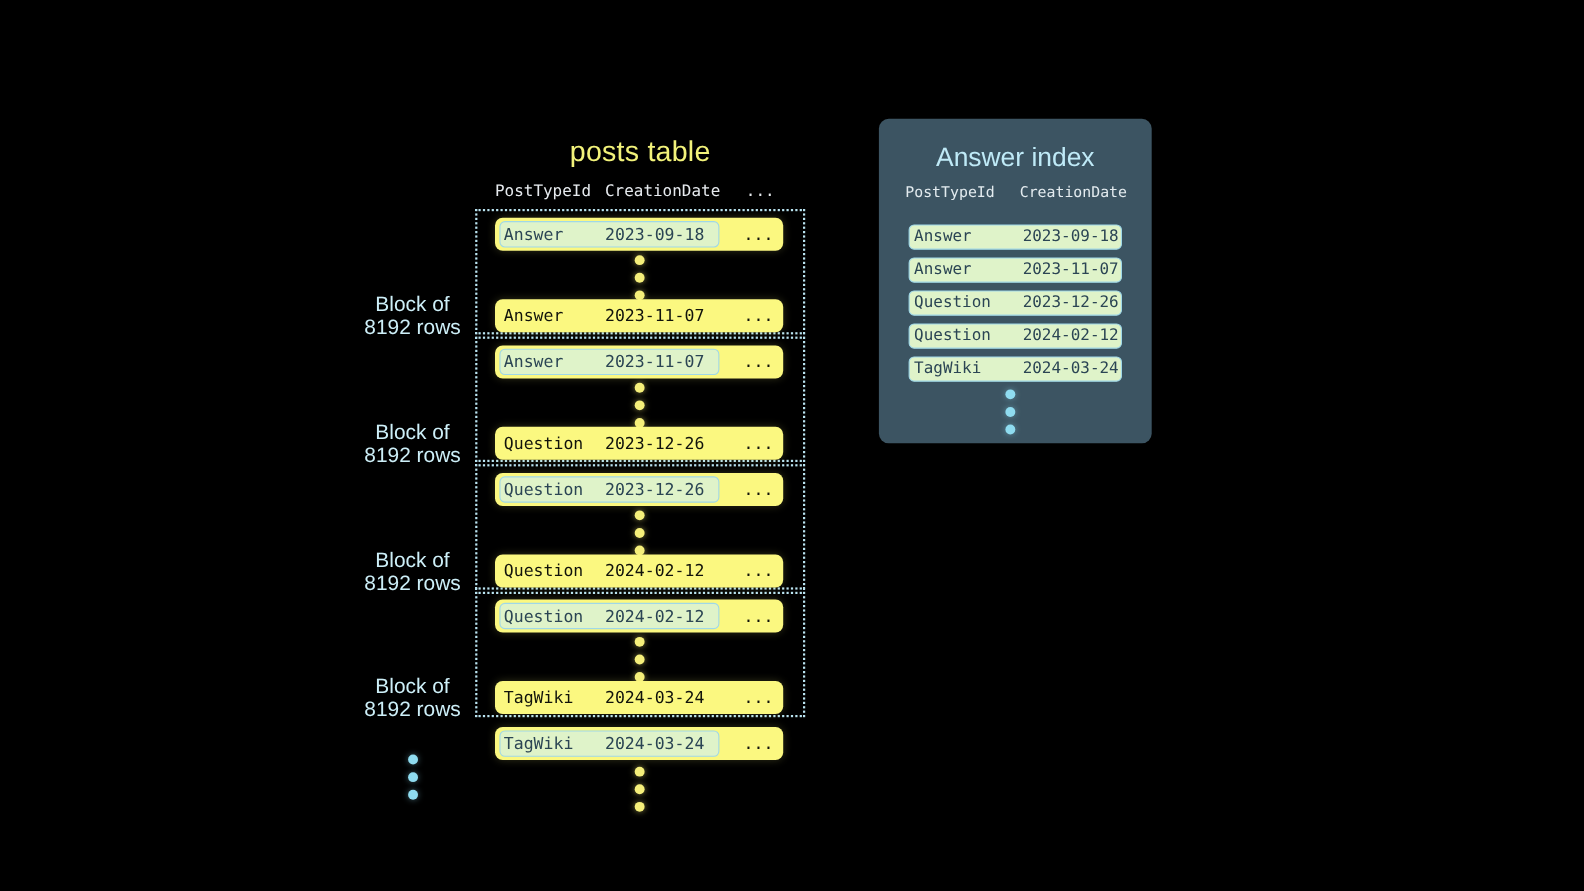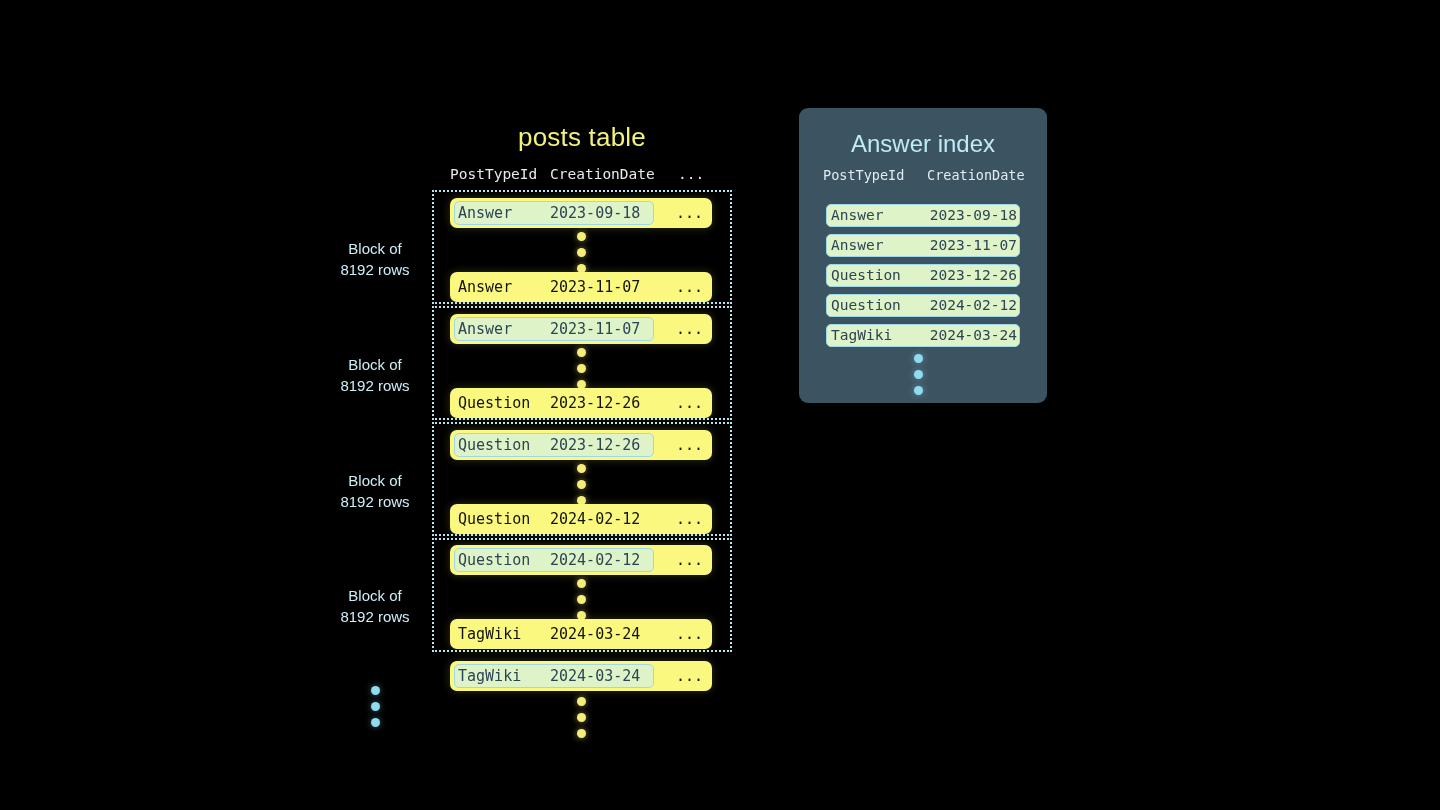--- a/index.html
+++ b/index.html
@@ -63,24 +63,25 @@
     position: absolute;
     left: 432px;
     width: 300px;
     border: 2px dotted #b9e3f0;
   }
 
   .block-label {
     position: absolute;
     width: 150px;
     text-align: center;
-    font-size: 15px;
+    font-size: 19px;
     line-height: 21px;
     color: #cdeff8;
     left: 300px;
+    margin-top: 29px;
   }
 
   
   .prow {
     position: absolute;
     left: 450px;
     width: 262px;
     height: 30px;
     background: #fbf880;
     border-radius: 7px;

